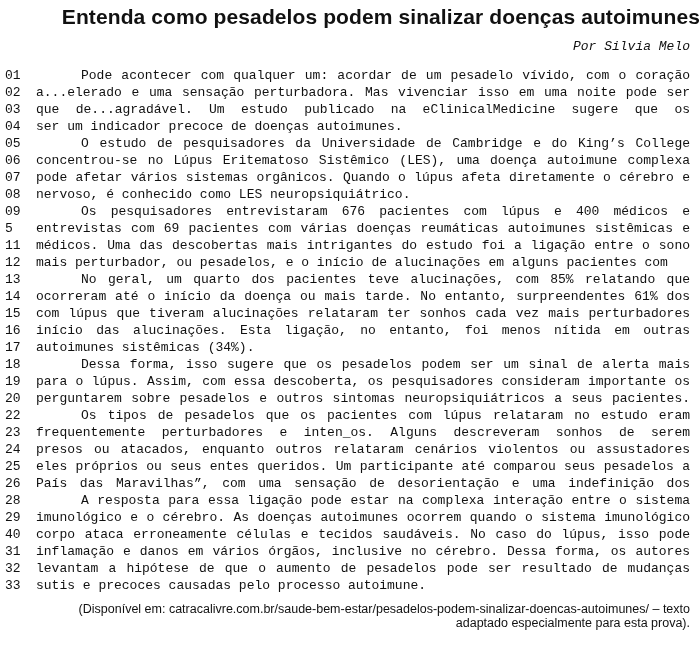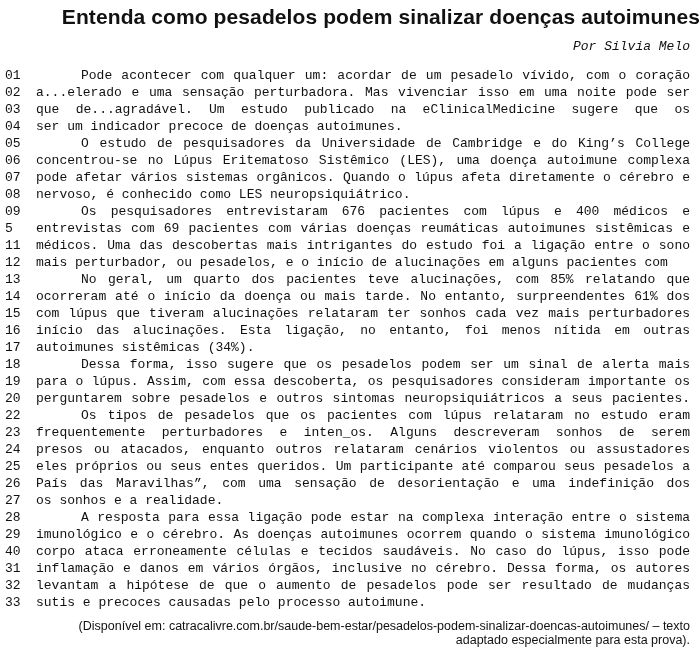--- a/index.html
+++ b/index.html
@@ -194,24 +194,20 @@
   <div class="line">
     <span class="num">25</span>
     <span class="txt justify">eles próprios ou seus entes queridos. Um participante até comparou seus pesadelos a “Alice no</span>
   </div>
 
   <div class="line">
     <span class="num">26</span>
     <span class="txt justify">País das Maravilhas”, com uma sensação de desorientação e uma indefinição dos limites entre</span>
   </div>
 
-  <div class="line">
-    <span class="num">27</span>
-    <span class="txt">os sonhos e a realidade.</span>
-  </div>
 
   <div class="line">
     <span class="num">28</span>
     <span class="txt justify indent">A resposta para essa ligação pode estar na complexa interação entre o sistema</span>
   </div>
 
   <div class="line">
     <span class="num">29</span>
     <span class="txt justify">imunológico e o cérebro. As doenças autoimunes ocorrem quando o sistema imunológico do</span>
   </div>

